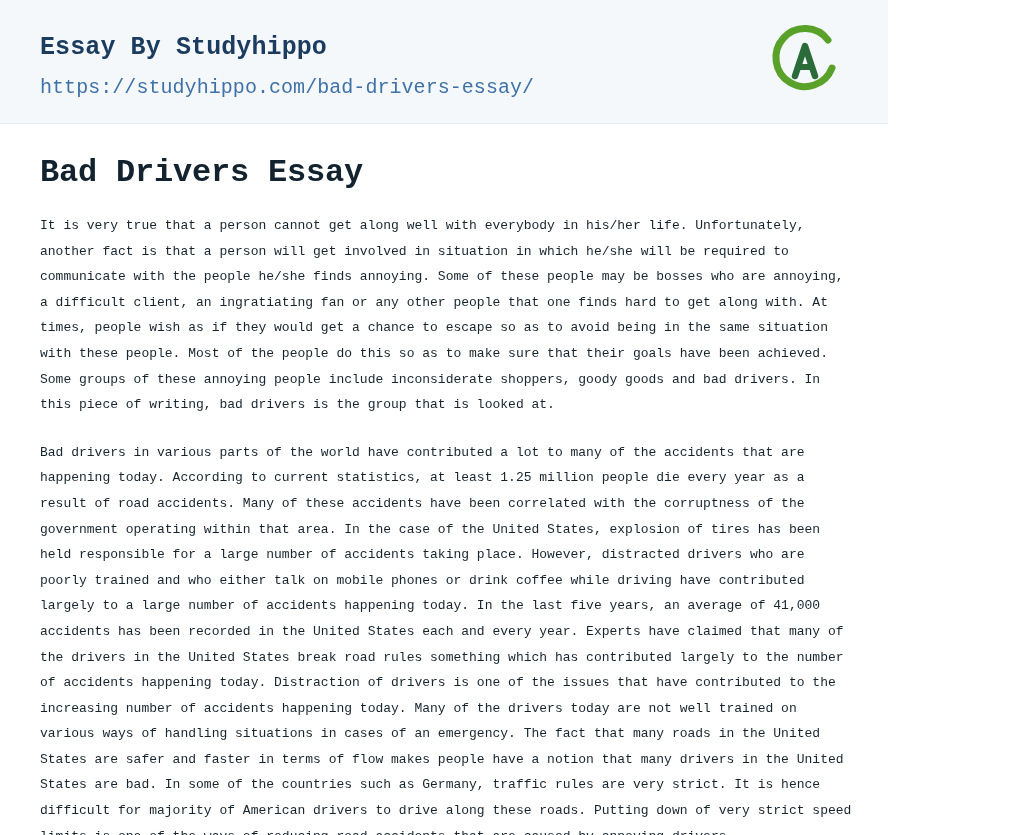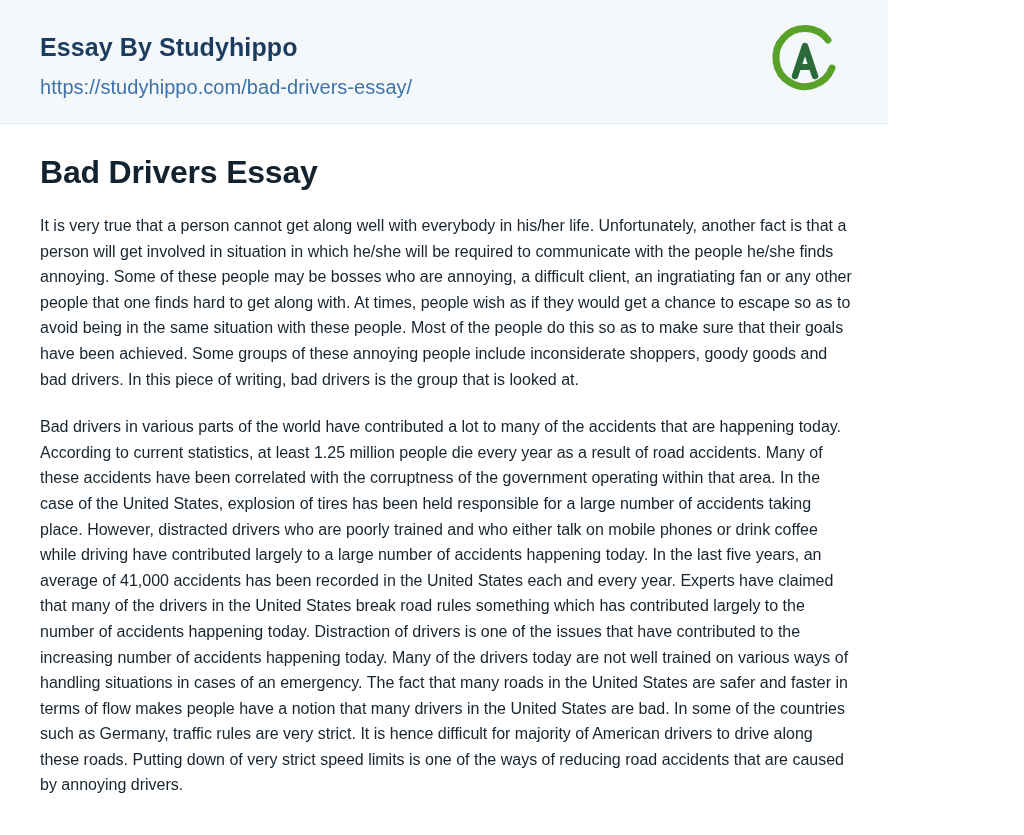--- a/index.html
+++ b/index.html
@@ -12,20 +12,21 @@
     background: #ffffff;
     font-family: "Liberation Sans", sans-serif;
     color: #1a2a33;
     overflow: hidden;
   }
   .page {
     position: relative;
     width: 888px;
     height: 835px;
     box-sizing: border-box;
+    font-family: Liberation Mono, monospace;
   }
   
   .header {
     position: relative;
     height: 124px;
     background: #f4f8fb;
     border-bottom: 1px solid #e3ecf2;
     box-sizing: border-box;
     padding: 34px 40px 0 40px;
   }
@@ -58,21 +59,21 @@
     box-sizing: border-box;
   }
   .essay-title {
     font-size: 32px;
     font-weight: bold;
     color: #12222e;
     margin: 0 0 22px 0;
     letter-spacing: -0.2px;
   }
   .para {
-    font-size: 16px;
+    font-size: 13px;
     line-height: 25.6px;
     color: #17242e;
     margin: 0 0 22px 0;
     text-align: left;
   }
   .para:last-child {
     margin-bottom: 0;
   }
 </style>
 </head>

